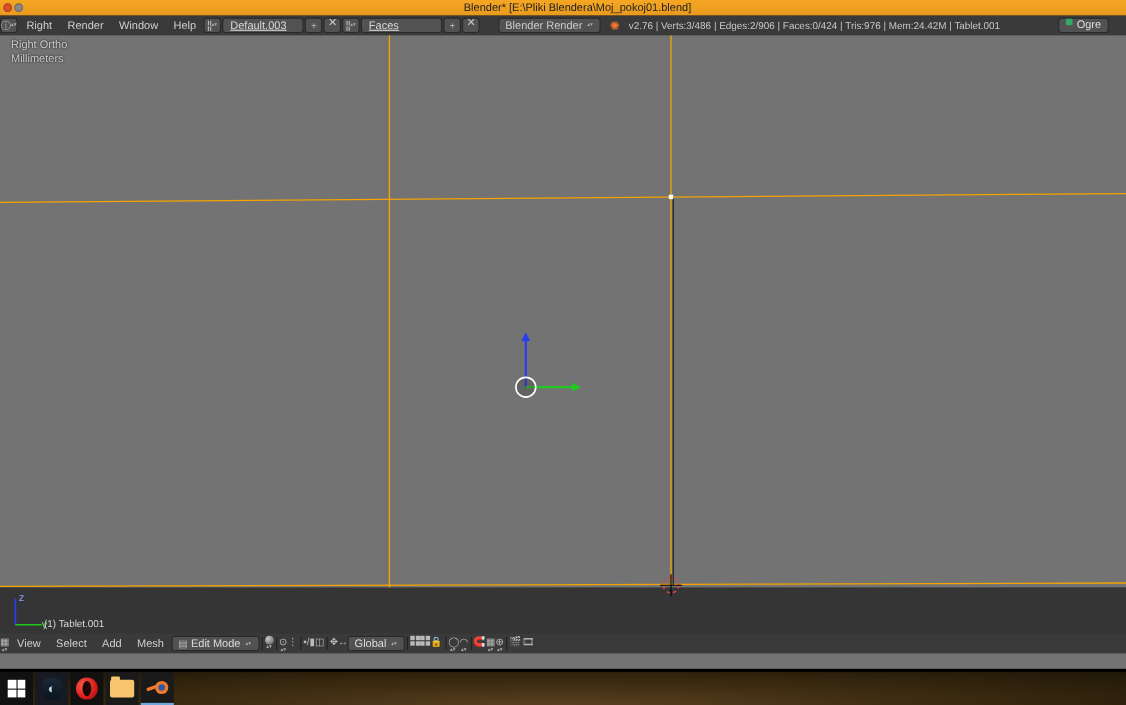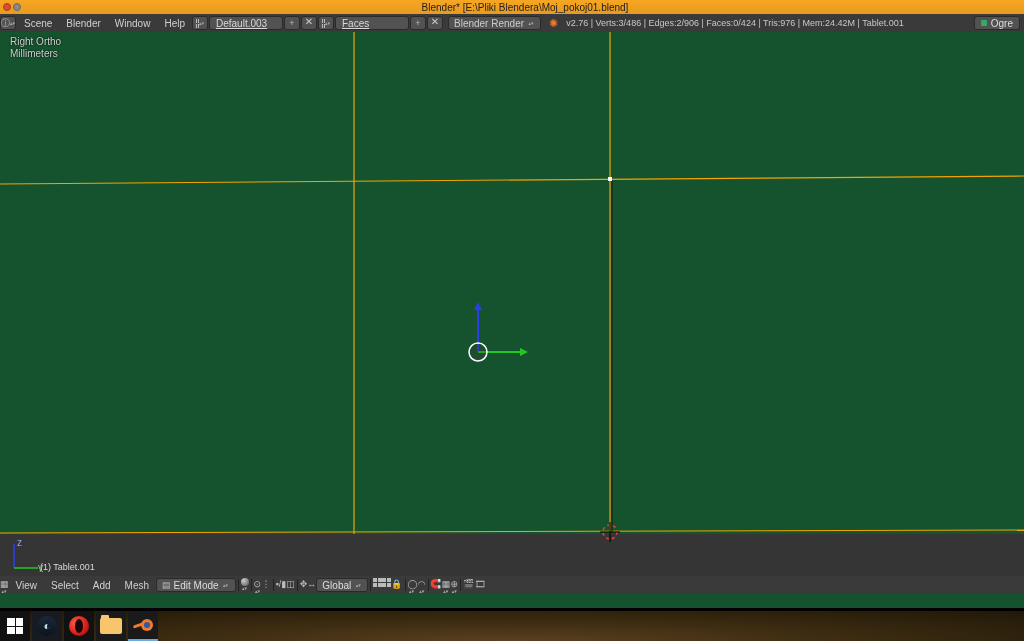--- a/index.html
+++ b/index.html
@@ -13,25 +13,25 @@
 .titlebar .title { position:absolute; left:0; right:16px; text-align:center; font-size:10px; color:#222;padding-left:42px; }
 
 
 .infoheader { height:18px; background:#3a3a3a; display:flex; align-items:center; color:#ccc; white-space:nowrap; }
 .infoheader .btn { background:#525252; border:1px solid #2a2a2a; border-radius:3px; height:14px; padding:0 3px; display:flex; align-items:center; margin-right:1px; color:#d8d8d8; }
 .infoheader .btn.icon { width:16px; justify-content:center; }
 .infoheader .btn.sel { padding:0 6px;text-decoration:underline; }
 .menuitem { color:#d0d0d0; padding:0 7px; height:16px; display:flex; align-items:center; }
 .spinner-caret { width:8px; display:flex; flex-direction:column; align-items:center; font-size:5px; line-height:4px; color:#aaa; }
 .stats { color:#c8c8c8; margin-left:8px; font-size:9px; }
-.ogre { background:#525252; border:1px solid #2a2a2a; border-radius:3px; height:14px; padding:0 6px; display:flex; align-items:center; margin-left:auto; margin-right:4px; color:#ddd;}
+.ogre { background:#525252; border:1px solid #2a2a2a; border-radius:3px; height:14px; padding:0 6px; display:flex; align-items:flex-start; margin-left:auto; margin-right:16px; color:#ddd;}
 .ogre .led { width:6px; height:6px; background:#3a6; margin-right:4px; border-radius:1px; }
 
 
-.viewport { position:absolute; top:32px; left:0; right:0; bottom:33px; background:#14532d; }
+.viewport { position:absolute; top:32px; left:0; right:0; bottom:33px; background:#737373; }
 .viewlabel { position:absolute; top:4px; left:10px; color:#cfcfcf; line-height:12px; text-shadow:0 0 2px #000; font-size:9px;}
 .viewlabel div { white-space:nowrap; }
 
 
 .canvas { position:absolute; inset:0; }
 
 
 .vpheader { position:absolute; left:0; right:0; top:576px; height:18px; background:#3a3a3a; display:flex; align-items:center; color:#ddd; }
 .vpheader .btn, .vpheader .menuitem { height:14px; }
 
@@ -87,22 +87,22 @@
   <span class="dot close"></span>
   <span class="dot min"></span>
   <div class="title">Blender* [E:\Pliki Blendera\Moj_pokoj01.blend]</div>
 </div>
 
 <div class="infoheader">
   <div class="btn icon">
       <span class="flaticon">ⓘ</span>
       <span class="spinner-caret">▴▾</span>
     </div>
-  <div class="menuitem">Scene</div>
-  <div class="menuitem">Blender</div>
+  <div class="menuitem">Right</div>
+  <div class="menuitem">Render</div>
   <div class="menuitem">Window</div>
   <div class="menuitem">Help</div>
 
   <div class="btn icon">
       <div class="grid4">
         <span></span>
         <span></span>
         <span></span>
         <span></span>
       </div>
@@ -126,21 +126,21 @@
       <span class="spinner-caret">▴▾</span>
     </div>
   <div class="btn sel" style="min-width:74px">Faces</div>
   <div class="btn icon">
       <span class="flaticon">+</span>
     </div>
   <div class="btn icon">
       <span class="xbtn">✕</span>
     </div>
 
-  <div class="pill" style="min-width:90px;margin-left:4px">
+  <div class="pill" style="min-width:90px;margin-left:16px">
     <span>Blender Render</span>
     <span class="spinner-caret">▴▾</span>
   </div>
 
   <span style="margin-left:8px;color:#f5792a;font-size:11px">✺</span>
   <span class="stats">v2.76 | Verts:3/486 | Edges:2/906 | Faces:0/424 | Tris:976 | Mem:24.42M | Tablet.001</span>
 
   <div class="ogre">
     <span class="led"></span>
     <span>Ogre</span>

